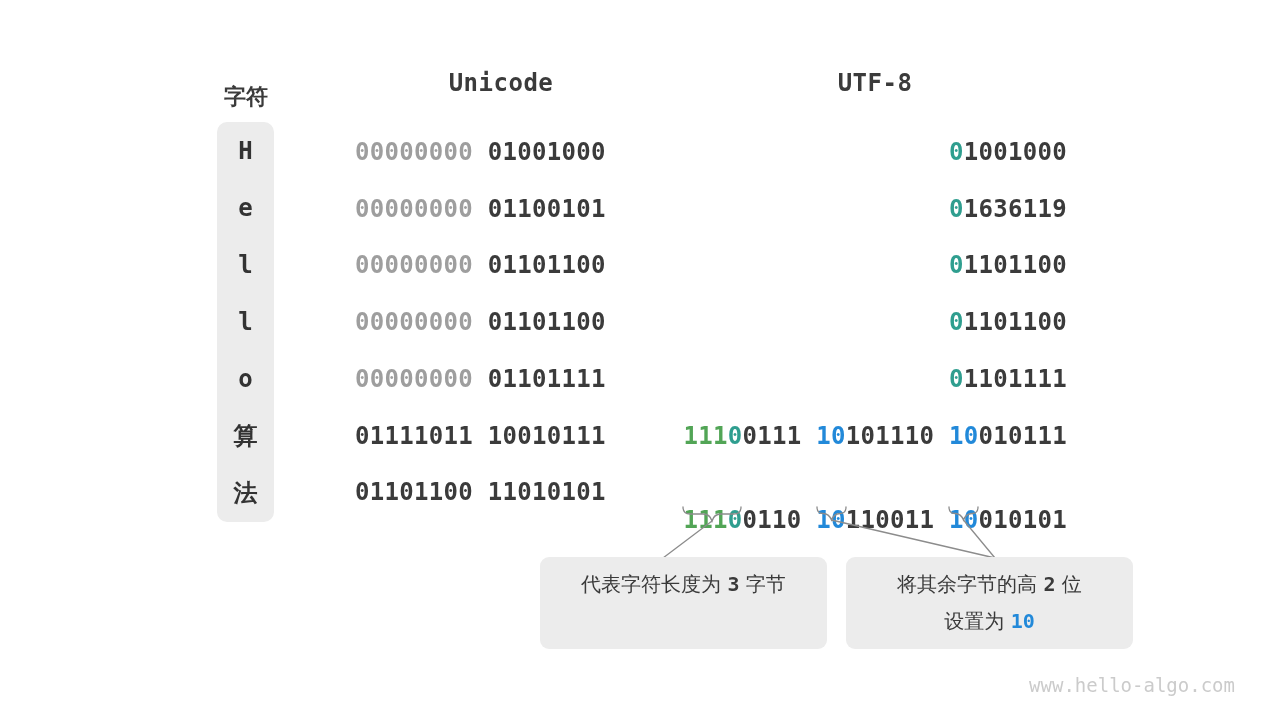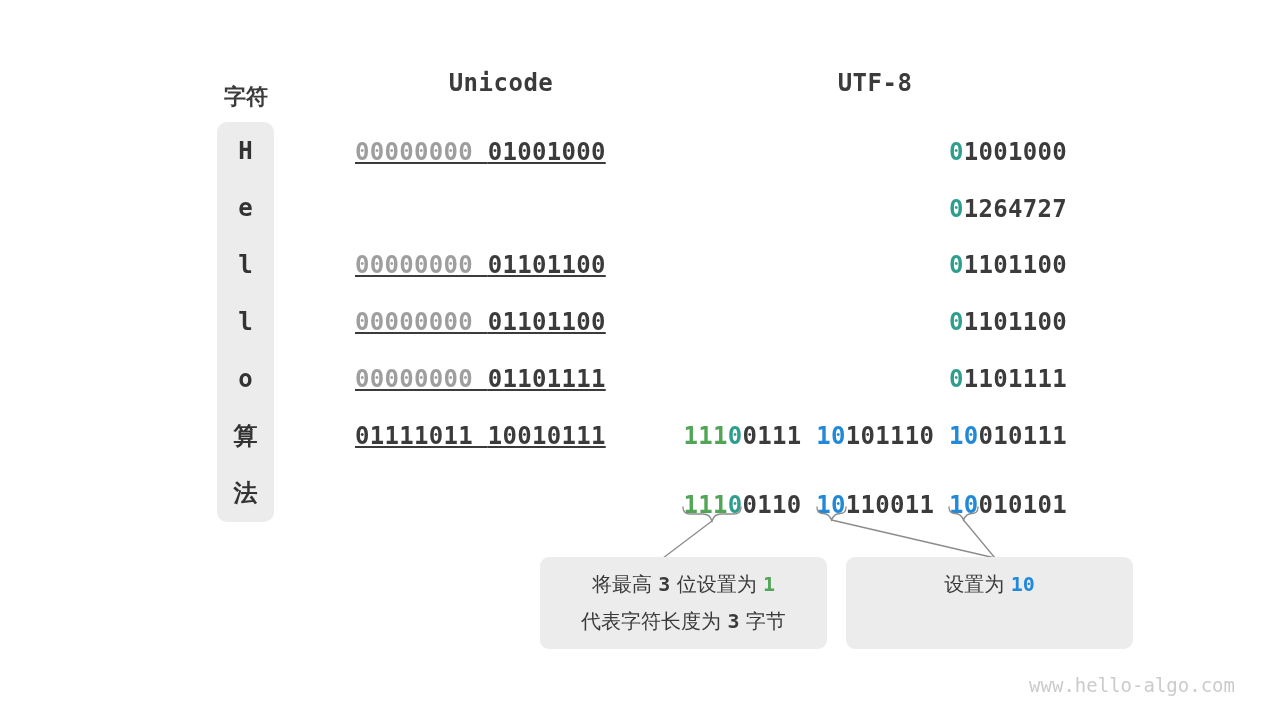--- a/index.html
+++ b/index.html
@@ -21,21 +21,21 @@
   .char-col{position:absolute;left:217px;top:122px;width:57px;height:400px;
             background:var(--boxbg);border-radius:10px;display:flex;
             flex-direction:column;}
   .char-cell{flex:1;display:flex;align-items:center;justify-content:center;
              font-family:"DejaVu Sans Mono",monospace;font-weight:700;font-size:24px;
              color:#333;}
 
   .bin{position:absolute;height:28px;line-height:28px;
        font-family:"DejaVu Sans Mono",monospace;font-weight:700;font-size:24px;
        letter-spacing:.3px;white-space:pre;color:var(--dark);}
-  .u-row{left:355px;text-decoration:underline;}
+  .u-row{left:355px;}
   .f-row{left:500px;right:213px;text-align:right;}
 
   .c-gray{color:var(--gray);}
   .c-teal{color:var(--teal);}
   .c-green{color:var(--green);}
   .c-blue{color:var(--blue);}
 
   .overlay{position:absolute;left:0;top:0;width:1280px;height:720px;
            pointer-events:none;}
 
@@ -66,47 +66,49 @@
     <div class="char-cell">H</div>
     <div class="char-cell">e</div>
     <div class="char-cell">l</div>
     <div class="char-cell">l</div>
     <div class="char-cell">o</div>
     <div class="char-cell">算</div>
     <div class="char-cell">法</div>
   </div>
 
   <div class="bin u-row" style="top:138px"><span class="c-gray">00000000</span><span> </span><span>01001000</span></div>
+  <div class="bin u-row" style="top:195px"><span class="c-gray">00000000</span><span> </span><span>01100101</span></div>
   <div class="bin u-row" style="top:251px"><span class="c-gray">00000000</span><span> </span><span>01101100</span></div>
   <div class="bin u-row" style="top:308px"><span class="c-gray">00000000</span><span> </span><span>01101100</span></div>
   <div class="bin u-row" style="top:365px"><span class="c-gray">00000000</span><span> </span><span>01101111</span></div>
   <div class="bin u-row" style="top:422px"><span>01111011</span><span> </span><span>10010111</span></div>
+  <div class="bin u-row" style="top:478px"><span>01101100</span><span> </span><span>11010101</span></div>
 
   <div class="bin f-row" style="top:138px"><span class="c-teal">0</span><span>1001000</span></div>
-  <div class="bin f-row" style="top:195px"><span class="c-teal">0</span><span>1264727</span></div>
+  <div class="bin f-row" style="top:195px"><span class="c-teal">0</span><span>1636119</span></div>
   <div class="bin f-row" style="top:251px"><span class="c-teal">0</span><span>1101100</span></div>
   <div class="bin f-row" style="top:308px"><span class="c-teal">0</span><span>1101100</span></div>
   <div class="bin f-row" style="top:365px"><span class="c-teal">0</span><span>1101111</span></div>
   <div class="bin f-row" style="top:422px"><span class="c-green">111</span><span class="c-teal">0</span><span>0111</span><span> </span><span class="c-blue">10</span><span>101110</span><span> </span><span class="c-blue">10</span><span>010111</span></div>
-  <div class="bin f-row" style="top:491px"><span class="c-green">111</span><span class="c-teal">0</span><span>0110</span><span> </span><span class="c-blue">10</span><span>110011</span><span> </span><span class="c-blue">10</span><span>010101</span></div>
+  <div class="bin f-row" style="top:506px"><span class="c-green">111</span><span class="c-teal">0</span><span>0110</span><span> </span><span class="c-blue">10</span><span>110011</span><span> </span><span class="c-blue">10</span><span>010101</span></div>
 
   <svg class="overlay" viewBox="0 0 1280 720" xmlns="http://www.w3.org/2000/svg">
     <g fill="none" stroke="#8c8c8c" stroke-width="1.3" stroke-linecap="round">
       <path d="M683 507 Q683 514 690 514 L703 514 Q710 514 712 521 Q714 514 721 514 L734 514 Q741 514 741 507"></path>
       <path d="M817 507 Q817 513.5 823 513.5 Q829 513.5 831.5 520 Q834 513.5 840 513.5 Q846 513.5 846 507"></path>
       <path d="M949 507 Q949 513.5 955 513.5 Q961 513.5 963.5 520 Q966 513.5 972 513.5 Q978 513.5 978 507"></path>
       <path d="M712 521 L663 558"></path>
       <path d="M831.5 520 L995 558"></path>
       <path d="M963.5 520 L995 558"></path>
     </g>
   </svg>
 
   <div class="note note1">
-    <div class="note-line"><span>将最高 </span><span class="c-num">3</span><span> 位设置为 </span><span class="c-green">1</span></div>
     <div class="note-line"><span>代表字符长度为 </span><span class="c-num">3</span><span> 字节</span></div>
   </div>
   <div class="note note2">
+    <div class="note-line"><span>将其余字节的高 </span><span class="c-num">2</span><span> 位</span></div>
     <div class="note-line"><span>设置为 </span><span class="c-blue">10</span></div>
   </div>
 
   <div class="watermark">www.hello-algo.com</div>
 
 </div>
 
 </body></html>

